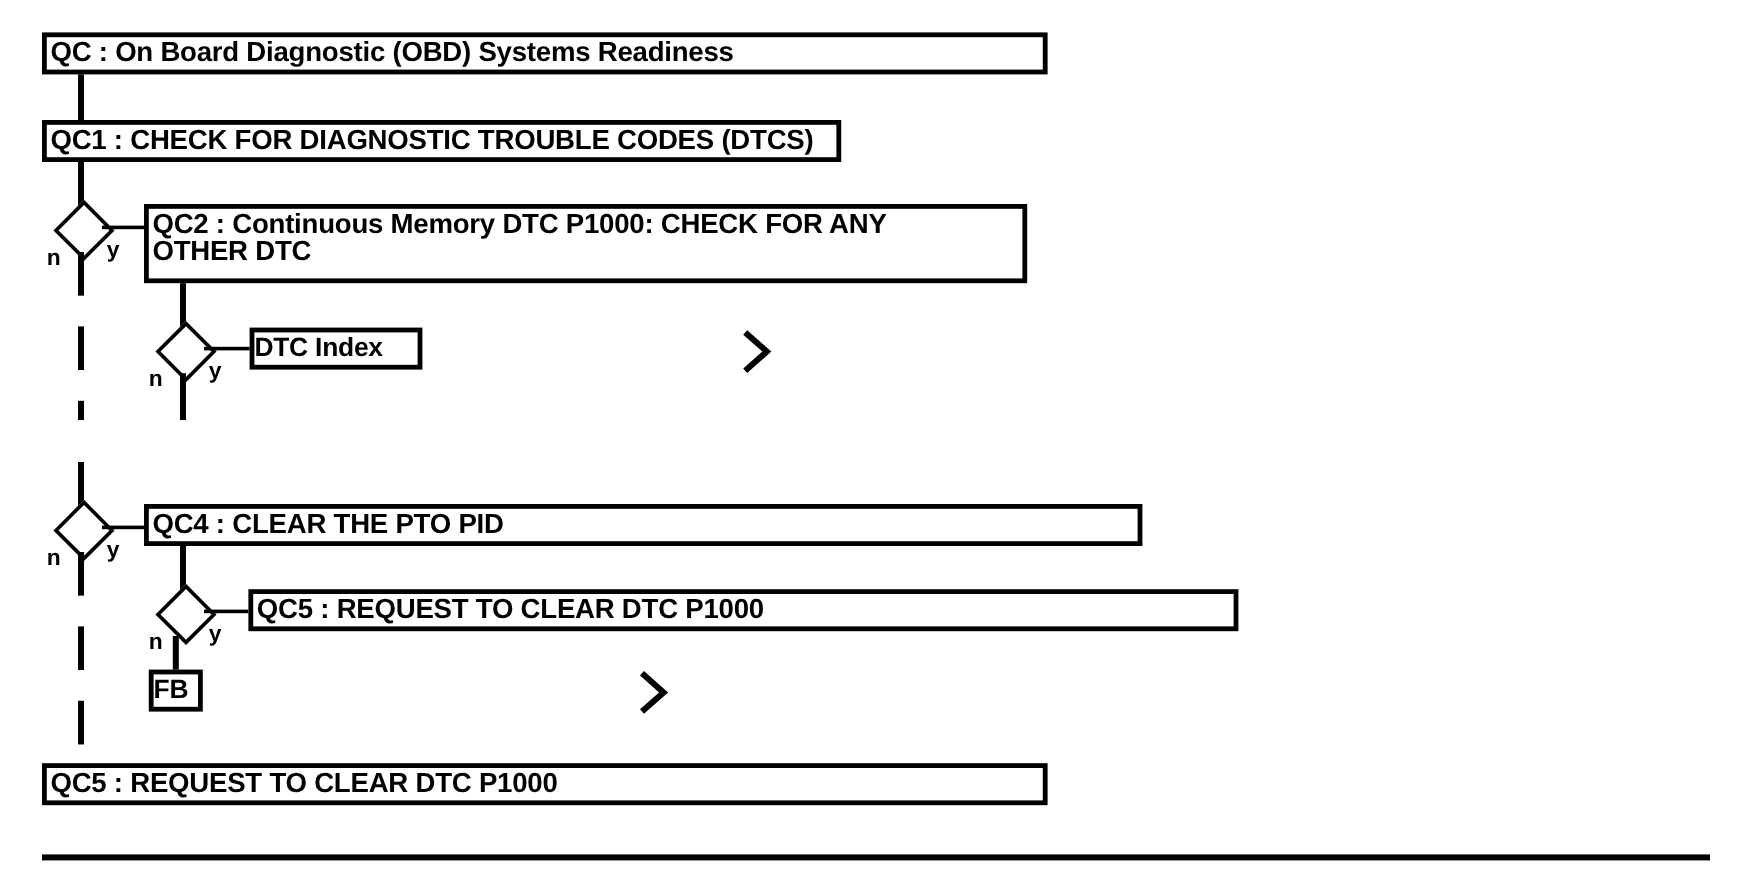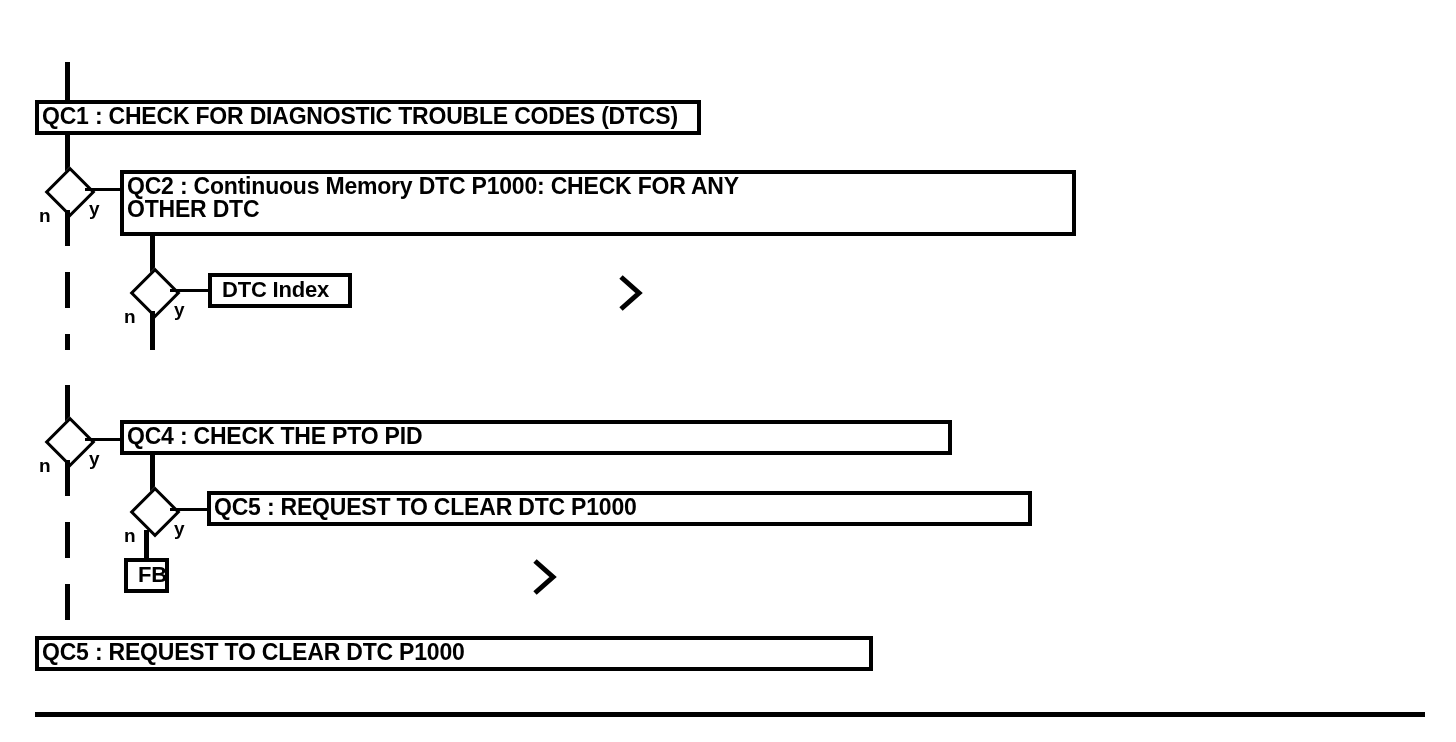--- a/index.html
+++ b/index.html
@@ -33,21 +33,21 @@
     line-height: 1.02;
   }
   .node-box .node-label {
     font-weight: bold;
     font-size: 23px;
     letter-spacing: -0.2px;
     white-space: pre-wrap;
     color: #000000;
   }
   .node-box.tiny {
-    padding: 0 0 0 10px;
+    padding: 0 0 0 0;
     align-items: center;
   }
   .node-box.tiny .node-label {
     font-size: 22px;
   }
 
   
   .line-v {
     position: absolute;
     width: 5px;
@@ -104,38 +104,41 @@
     position: absolute;
     height: 5px;
     background: #000000;
   }
 </style>
 </head>
 <body>
 
 <div id="diagram">
 
+  <div class="node-box" style="left:35px; top:27px; width:838px; height:35px;">
+    <span class="node-label">QC : On Board Diagnostic (OBD) Systems Readiness</span>
+  </div>
 
   <div class="line-v" style="left:65px; top:62px; height:39px;"></div>
 
   <div class="node-box" style="left:35px; top:100px; width:666px; height:35px;">
     <span class="node-label">QC1 : CHECK FOR DIAGNOSTIC TROUBLE CODES (DTCS)</span>
   </div>
 
   <div class="line-v" style="left:65px; top:135px; height:38px;"></div>
 
   <div class="diamond" style="left:52px; top:174px;"></div>
   <span class="branch-label" style="left:39px; top:206px;">n</span>
   <span class="branch-label" style="left:89px; top:199px;">y</span>
 
   <div class="line-thin-h" style="left:85px; top:188px; width:37px;"></div>
 
   <div class="line-dashed-v" style="left:65px; top:210px; height:140px;"></div>
 
-  <div class="node-box" style="left:120px; top:170px; width:956px; height:66px;">
+  <div class="node-box" style="left:120px; top:170px; width:736px; height:66px;">
     <span class="node-label">QC2 : Continuous Memory DTC P1000: CHECK FOR ANY
 OTHER DTC</span>
   </div>
 
   <div class="line-v" style="left:150px; top:236px; height:38px;"></div>
 
   <div class="diamond" style="left:137px; top:275px;"></div>
   <span class="branch-label" style="left:124px; top:307px;">n</span>
   <span class="branch-label" style="left:174px; top:300px;">y</span>
 
@@ -158,21 +161,21 @@
 
   <div class="diamond" style="left:52px; top:424px;"></div>
   <span class="branch-label" style="left:39px; top:456px;">n</span>
   <span class="branch-label" style="left:89px; top:449px;">y</span>
 
   <div class="line-thin-h" style="left:85px; top:438px; width:37px;"></div>
 
   <div class="line-dashed-v" style="left:65px; top:460px; height:176px;"></div>
 
   <div class="node-box" style="left:120px; top:420px; width:832px; height:35px;">
-    <span class="node-label">QC4 : CHECK THE PTO PID</span>
+    <span class="node-label">QC4 : CLEAR THE PTO PID</span>
   </div>
 
   <div class="line-v" style="left:150px; top:455px; height:38px;"></div>
 
   <div class="diamond" style="left:137px; top:494px;"></div>
   <span class="branch-label" style="left:124px; top:526px;">n</span>
   <span class="branch-label" style="left:174px; top:519px;">y</span>
 
   <div class="line-thin-h" style="left:170px; top:508px; width:40px;"></div>
 

